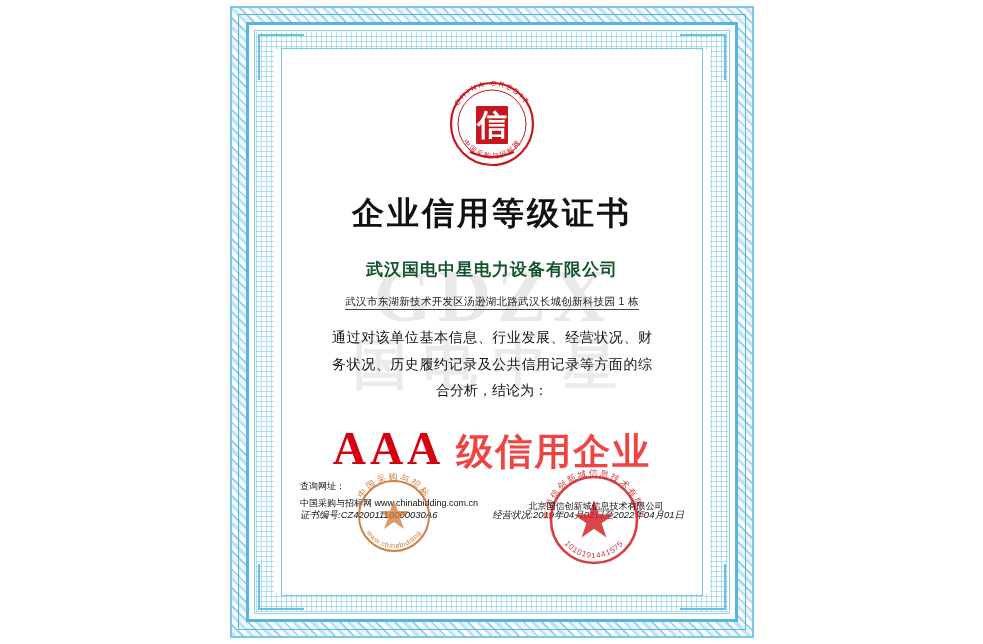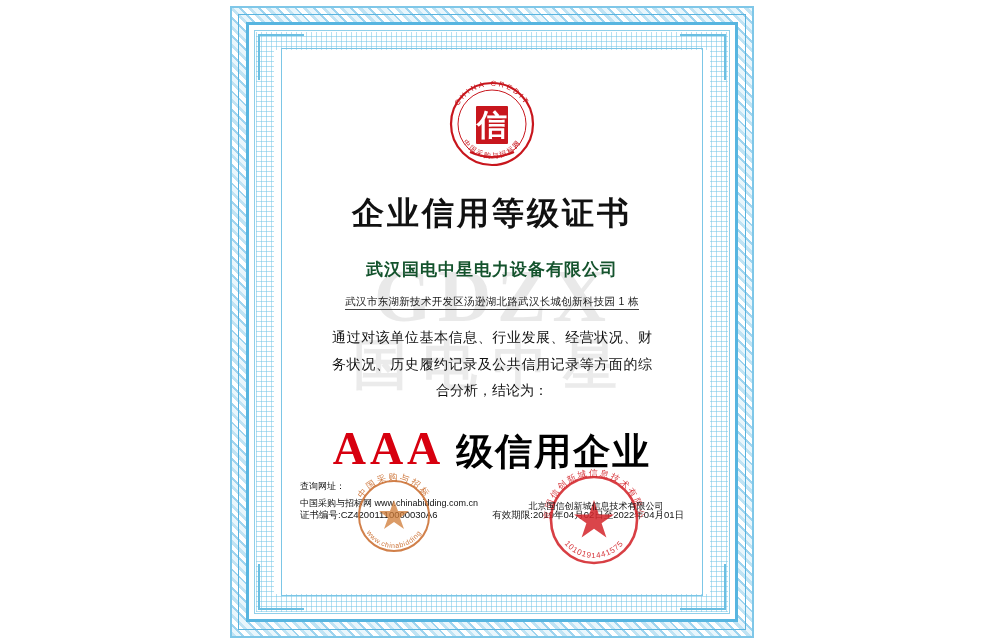--- a/index.html
+++ b/index.html
@@ -197,33 +197,34 @@
   .grade-aaa {
     font-size: 46px;
     font-weight: bold;
     color: #d7000f;
     letter-spacing: 4px;
     font-family: "Liberation Serif", serif;
   }
   .grade-text {
     font-size: 37px;
     font-weight: bold;
-    color: #000000;
+    color: #ef4444;
     letter-spacing: 2px;
     font-family: "Liberation Serif", serif;
   }
 
   .meta-row {
     margin-top: 32px;
     display: flex;
     justify-content: space-between;
     align-items: baseline;
     font-size: 9.5px;
     color: #111111;
     padding: 0 8px;
+    font-style: italic;
   }
 
   
   .footer {
     position: absolute;
     left: 300px;
     top: 478px;
     width: 330px;
     text-align: left;
     font-size: 9px;
@@ -313,21 +314,21 @@
     <div class="grade-line">
       <span class="grade-aaa">AAA</span>
       <span class="grade-text">级信用企业</span>
     </div>
 
     <div class="meta-row">
       <div>
         <span>证书编号:</span><span>CZ42001110000030A6</span>
       </div>
       <div>
-        <span>有效期限:</span><span>2019年04月02日至2022年04月01日</span>
+        <span>经营状况:</span><span>2019年04月02日至2022年04月01日</span>
       </div>
     </div>
   </div>
 
   <div class="footer">
     <div>查询网址：</div>
     <div>
       <span>中国采购与招标网</span>
       <span>www.chinabidding.com.cn</span>
     </div>

